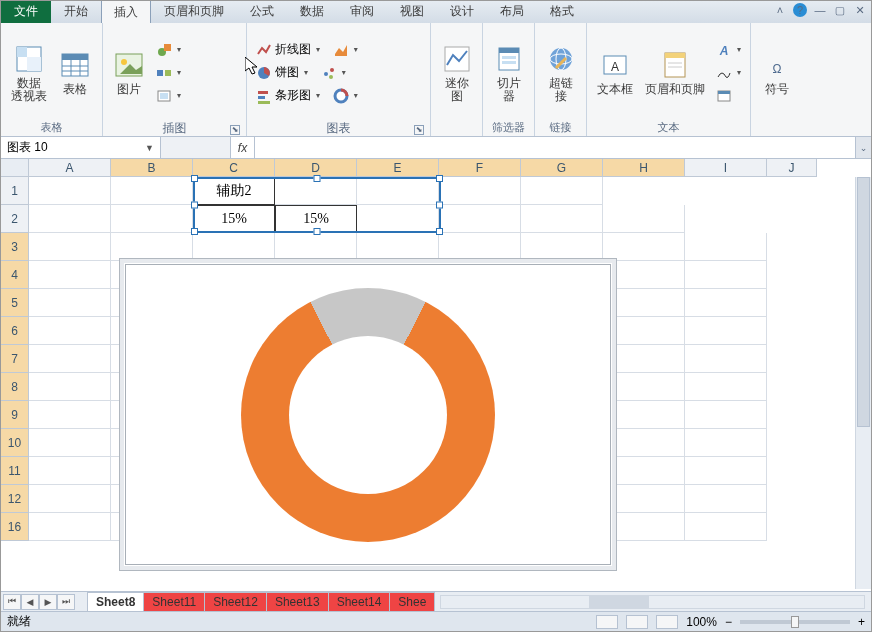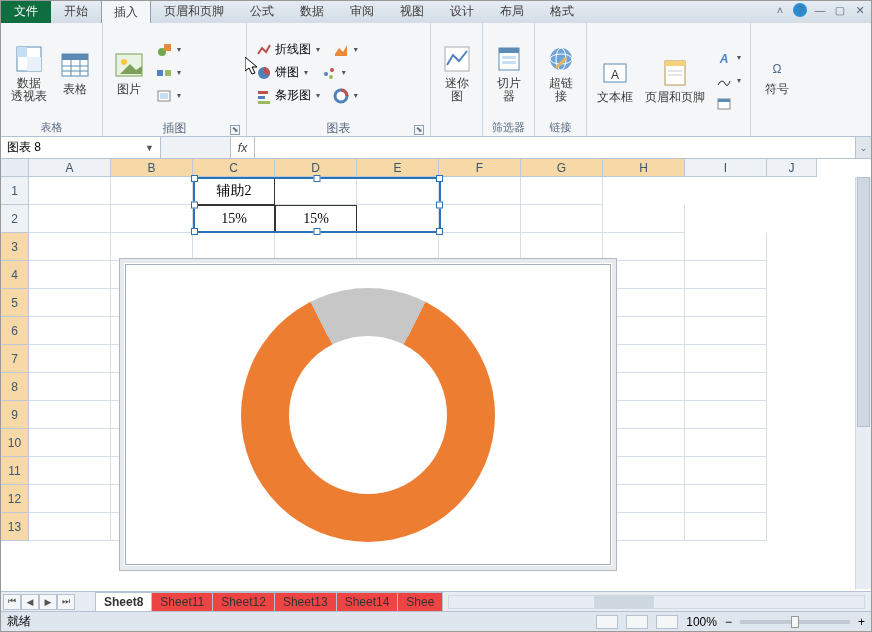--- a/index.html
+++ b/index.html
@@ -54,21 +54,21 @@
 
 .chart{position:absolute;background:#fff}
 .chart-outer{position:absolute;inset:0;border:1px solid #b0b7bf;box-shadow:0 0 0 4px #e7eaee inset}
 .chart-frame{position:absolute;inset:6px;border:1px solid #a8afb7}
 .donut{position:absolute;width:254px;height:254px;left:50%;top:50%;transform:translate(-50%,-50%);border-radius:50%;background:conic-gradient(#c7c7c7 0deg 27deg,#ed7d31 27deg 333deg,#c7c7c7 333deg 360deg)}
 .donut::after{content:"";position:absolute;inset:48px;border-radius:50%;background:#fff}
 
 .sheetbar{position:absolute;left:0;right:0;bottom:20px;height:20px;background:#e8edf3;border-top:1px solid #b6c2d2;display:flex;align-items:center}
 .navbtns{display:flex;gap:0;margin:0 2px}
 .navbtn{width:18px;height:16px;border:1px solid #b6c2d2;background:#f5f6f7;display:flex;align-items:center;justify-content:center;font-size:9px;color:#555}
-.stabs{display:flex;align-items:flex-end;height:100%;margin-left:18px}
+.stabs{display:flex;align-items:flex-end;height:100%;margin-left:10px}
 .stab{padding:2px 8px;background:#ef4444;border:1px solid #b6c2d2;border-bottom:none;margin-right:-1px;color:#333}
 .stab.active{background:#fff;font-weight:bold}
 .hscroll{flex:1;margin:0 6px;height:14px;background:#e8edf3;border:1px solid #cfd7e1;position:relative}
 .hthumb{position:absolute;left:35%;width:60px;top:0;bottom:0;background:#cfd7e1}
 
 .status{position:absolute;left:0;right:0;bottom:0;height:20px;background:#dfe6ee;border-top:1px solid #b6c2d2;display:flex;align-items:center;padding:0 6px;gap:8px}
 .status .spacer{flex:1}
 .viewbtn{width:22px;height:14px;border:1px solid #b6c2d2;background:#f5f6f7}
 .zoom-slider{width:110px;height:4px;background:#c0c9d4;position:relative}
 .zoom-slider .t{position:absolute;left:50%;top:-4px;width:8px;height:12px;background:#f5f6f7;border:1px solid #999;transform:translateX(-50%)}
@@ -284,20 +284,21 @@
             <span class="dd">▾</span>
           </div>
         <div class="smallbtn">
             <svg width="16" height="16">
               <rect x="2" y="3" width="12" height="10" fill="#fff" stroke="#888"></rect>
               <rect x="2" y="3" width="12" height="3" fill="#5b8bb4"></rect>
             </svg>
           </div>
       </div>
     </div>
+    <div class="group-label">文本</div>
   </div>
 
   <div class="group" style="width:52px;border-right:none">
     <div class="group-body">
       <div class="vbtn">
         <div class="icon-box">
             <svg width="28" height="28">
               <text x="14" y="22" text-anchor="middle" font-size="22" fill="#4f6b8f">Ω</text>
             </svg>
           </div>
@@ -307,21 +308,21 @@
     <div class="group-label"></div>
   </div>
 </div>
 
 <svg class="cursor-arrow" width="16" height="20">
     <polygon points="0,0 0,14 4,11 7,17 10,16 7,10 12,10" fill="#fff" stroke="#000"></polygon>
   </svg>
 
 <div class="fbar">
   <div class="namebox">
-      <span>图表 8</span>
+      <span>图表 10</span>
       <span class="arrow">▼</span>
     </div>
   <div class="fx-gap"></div>
   <div class="fx">fx</div>
   <input class="formula-input" style="">
   <div class="fbar-end">⌄</div>
 </div>
 
 <div class="grid-wrap">
   <div class="corner"></div>
@@ -343,21 +344,21 @@
     <div class="rowhead sel">3</div>
     <div class="rowhead sel">4</div>
     <div class="rowhead sel">5</div>
     <div class="rowhead sel">6</div>
     <div class="rowhead sel">7</div>
     <div class="rowhead sel">8</div>
     <div class="rowhead sel">9</div>
     <div class="rowhead sel">10</div>
     <div class="rowhead sel">11</div>
     <div class="rowhead sel">12</div>
-    <div class="rowhead sel">13</div>
+    <div class="rowhead sel">16</div>
   </div>
   <div class="cells">
     <div class="row">
       <div class="cell"></div>
         <div class="cell"></div>
       <div class="cell frame">辅助2</div>
       <div class="cell"></div>
         <div class="cell"></div>
         <div class="cell"></div>
         <div class="cell"></div>

